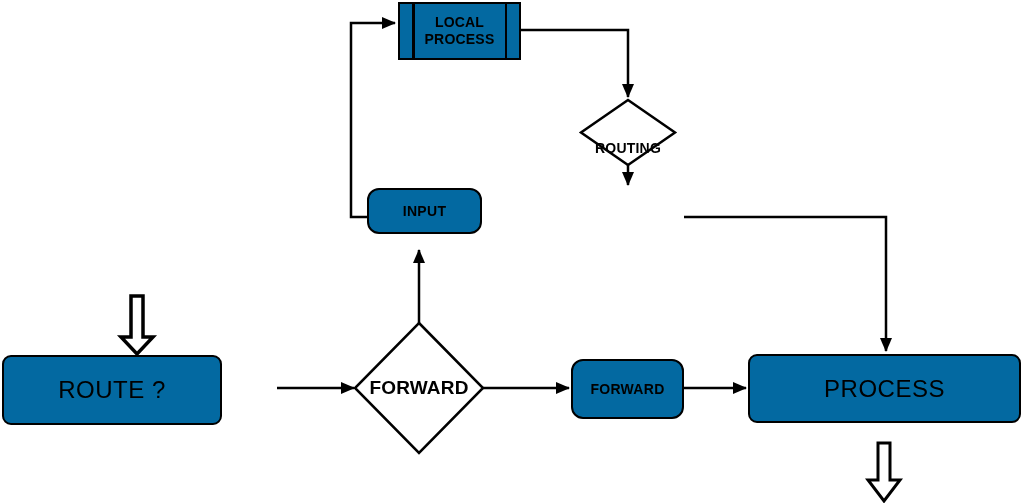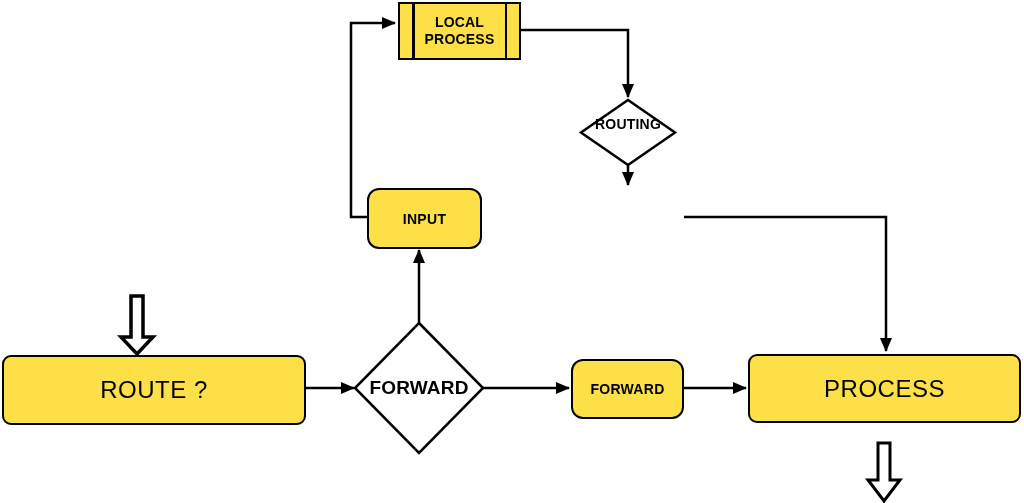--- a/index.html
+++ b/index.html
@@ -16,21 +16,21 @@
     overflow: hidden;
   }
   .canvas svg.wires {
     position: absolute;
     left: 0; top: 0;
     width: 1024px; height: 503px;
   }
   .node {
     position: absolute;
     box-sizing: border-box;
-    background: #fde047;
+    background: #0369a1;
     border: 2.5px solid #000000;
     display: flex;
     align-items: center;
     justify-content: center;
     text-align: center;
     color: #000000;
   }
   .node.small {
     border-radius: 12px;
     font-size: 14px;
@@ -60,21 +60,21 @@
   .pp-bar.left { left: 12px; }
   .pp-bar.right { right: 12px; }
   .pp-label { padding: 0 18px; }
   .diamond-label {
     position: absolute;
     color: #000000;
     text-align: center;
     font-weight: bold;
   }
   .diamond-label.routing {
-    left: 578px; top: 116px; width: 100px;
+    left: 578px; top: 140px; width: 100px;
     font-size: 14px; letter-spacing: 0.2px;
   }
   .diamond-label.forward {
     left: 359px; top: 377px; width: 120px;
     font-size: 19px; letter-spacing: 0.2px;
   }
 </style>
 </head>
 <body>
 
@@ -111,26 +111,26 @@
 
     <polygon points="878,443 890,443 890,480 900,480 884,501 868,480 878,480" fill="#ffffff" stroke="#000000" stroke-width="3" stroke-linejoin="miter"></polygon>
   </svg>
 
   <div class="node pp" style="left:398px; top:2px; width:123px; height:58px;">
     <div class="pp-bar left"></div>
     <div class="pp-bar right"></div>
     <div class="pp-label">LOCAL PROCESS</div>
   </div>
 
-  <div class="node small" style="left:367px; top:188px; width:115px; height:61px;">
+  <div class="node small" style="left:367px; top:188px; width:115px; height:46px;">
     <span>INPUT</span>
   </div>
 
 
-  <div class="node big" style="left:2px; top:355px; width:304px; height:70px;text-align:right;">
+  <div class="node big" style="left:2px; top:355px; width:220px; height:70px;text-align:right;">
     <span>ROUTE ?</span>
   </div>
 
   <div class="node small" style="left:571px; top:359px; width:113px; height:60px;">
     <span>FORWARD</span>
   </div>
 
   <div class="node big" style="left:748px; top:354px; width:273px; height:69px;">
     <span>PROCESS</span>
   </div>

